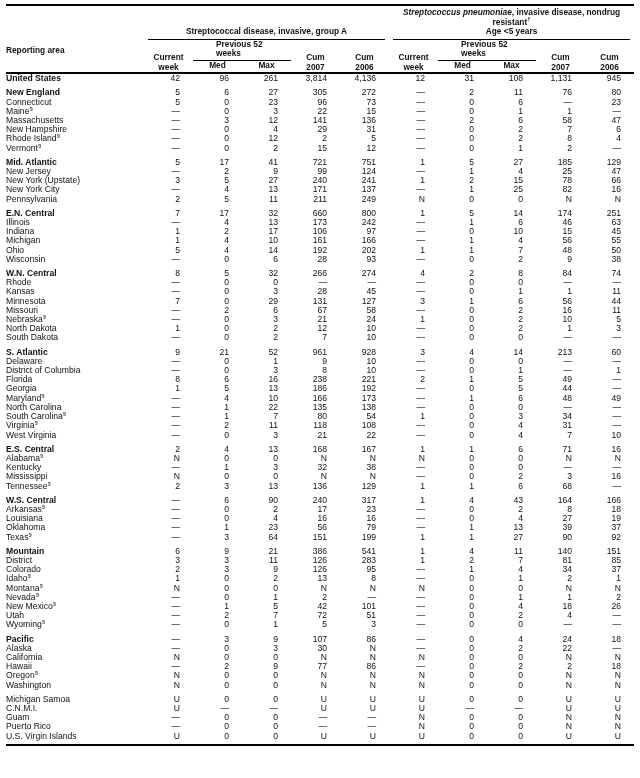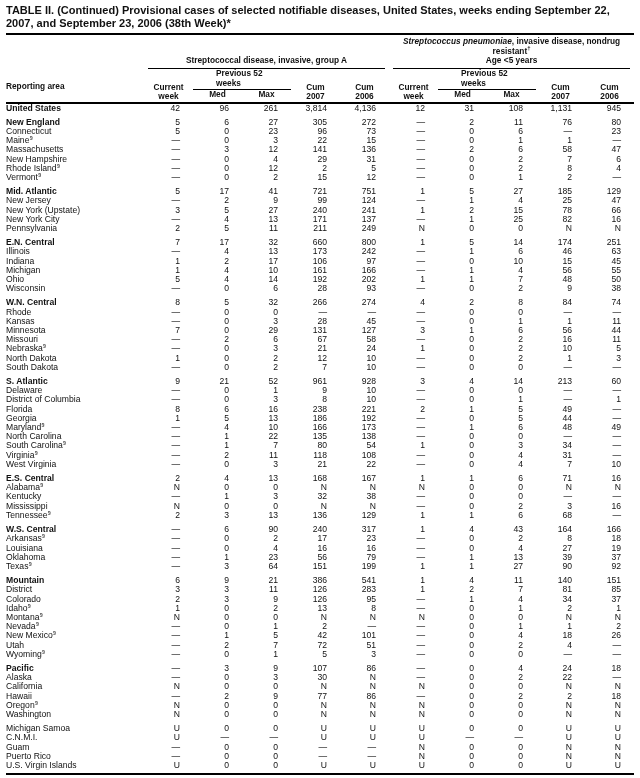--- a/index.html
+++ b/index.html
@@ -7,21 +7,21 @@
     width:640px;height:778px;overflow:hidden;box-sizing:border-box;
     padding:4px 6px 0 6px;background:#fff;color:#111;
     font-family:"Liberation Sans","DejaVu Sans",sans-serif;
     -webkit-font-smoothing:antialiased;
   }
   .title{font-size:11px;font-weight:bold;line-height:1.2;margin-bottom:3px;}
   table{border-collapse:collapse;table-layout:fixed;width:628px;border-top:2px solid #000;border-bottom:2px solid #000;}
   col.area{width:138px;}
   col.num{width:49px;}
   th{font-weight:bold;font-size:8.3px;padding:0;vertical-align:bottom;line-height:1.15;}
-  .area-h{text-align:left;padding-bottom:10px;}
+  .area-h{text-align:left;padding-bottom:17px;}
   .group-cell{padding:2px 4px 0 4px;}
   .group-rule{border-bottom:1px solid #000;padding-bottom:2px;text-align:center;}
   .group-rule .i{font-style:italic;}
   .prev52{border-bottom:1px solid #000;text-align:left;padding-bottom:1px;}
   .prev52 div{max-width:52px;margin:0 auto;}
   .colh{text-align:center;}
   .colh2{text-align:center;padding-bottom:2px;margin-top:32px;}
   .bb{border-bottom:2px solid #000;}
   .cw div{max-width:40px;margin:0 auto;}
   .cum div{max-width:26px;margin:0 auto;}
@@ -32,21 +32,20 @@
   td.b{font-weight:bold;}
   tr.gap td{padding-top:5px;}
   tbody tr:first-child td{}
   tbody tr:last-child td{padding-bottom:3px;}
 </style>
 </head>
 <body>
 
 <div class="page">
 
-  <div class="title">TABLE II. (Continued) Provisional cases of selected notifiable diseases, United States, weeks ending September 22, 2007, and September 23, 2006 (38th Week)*</div>
 
   <table>
     <colgroup>
       <col class="area">
         <col class="num">
         <col class="num">
         <col class="num">
         <col class="num">
         <col class="num">
       <col class="num">

